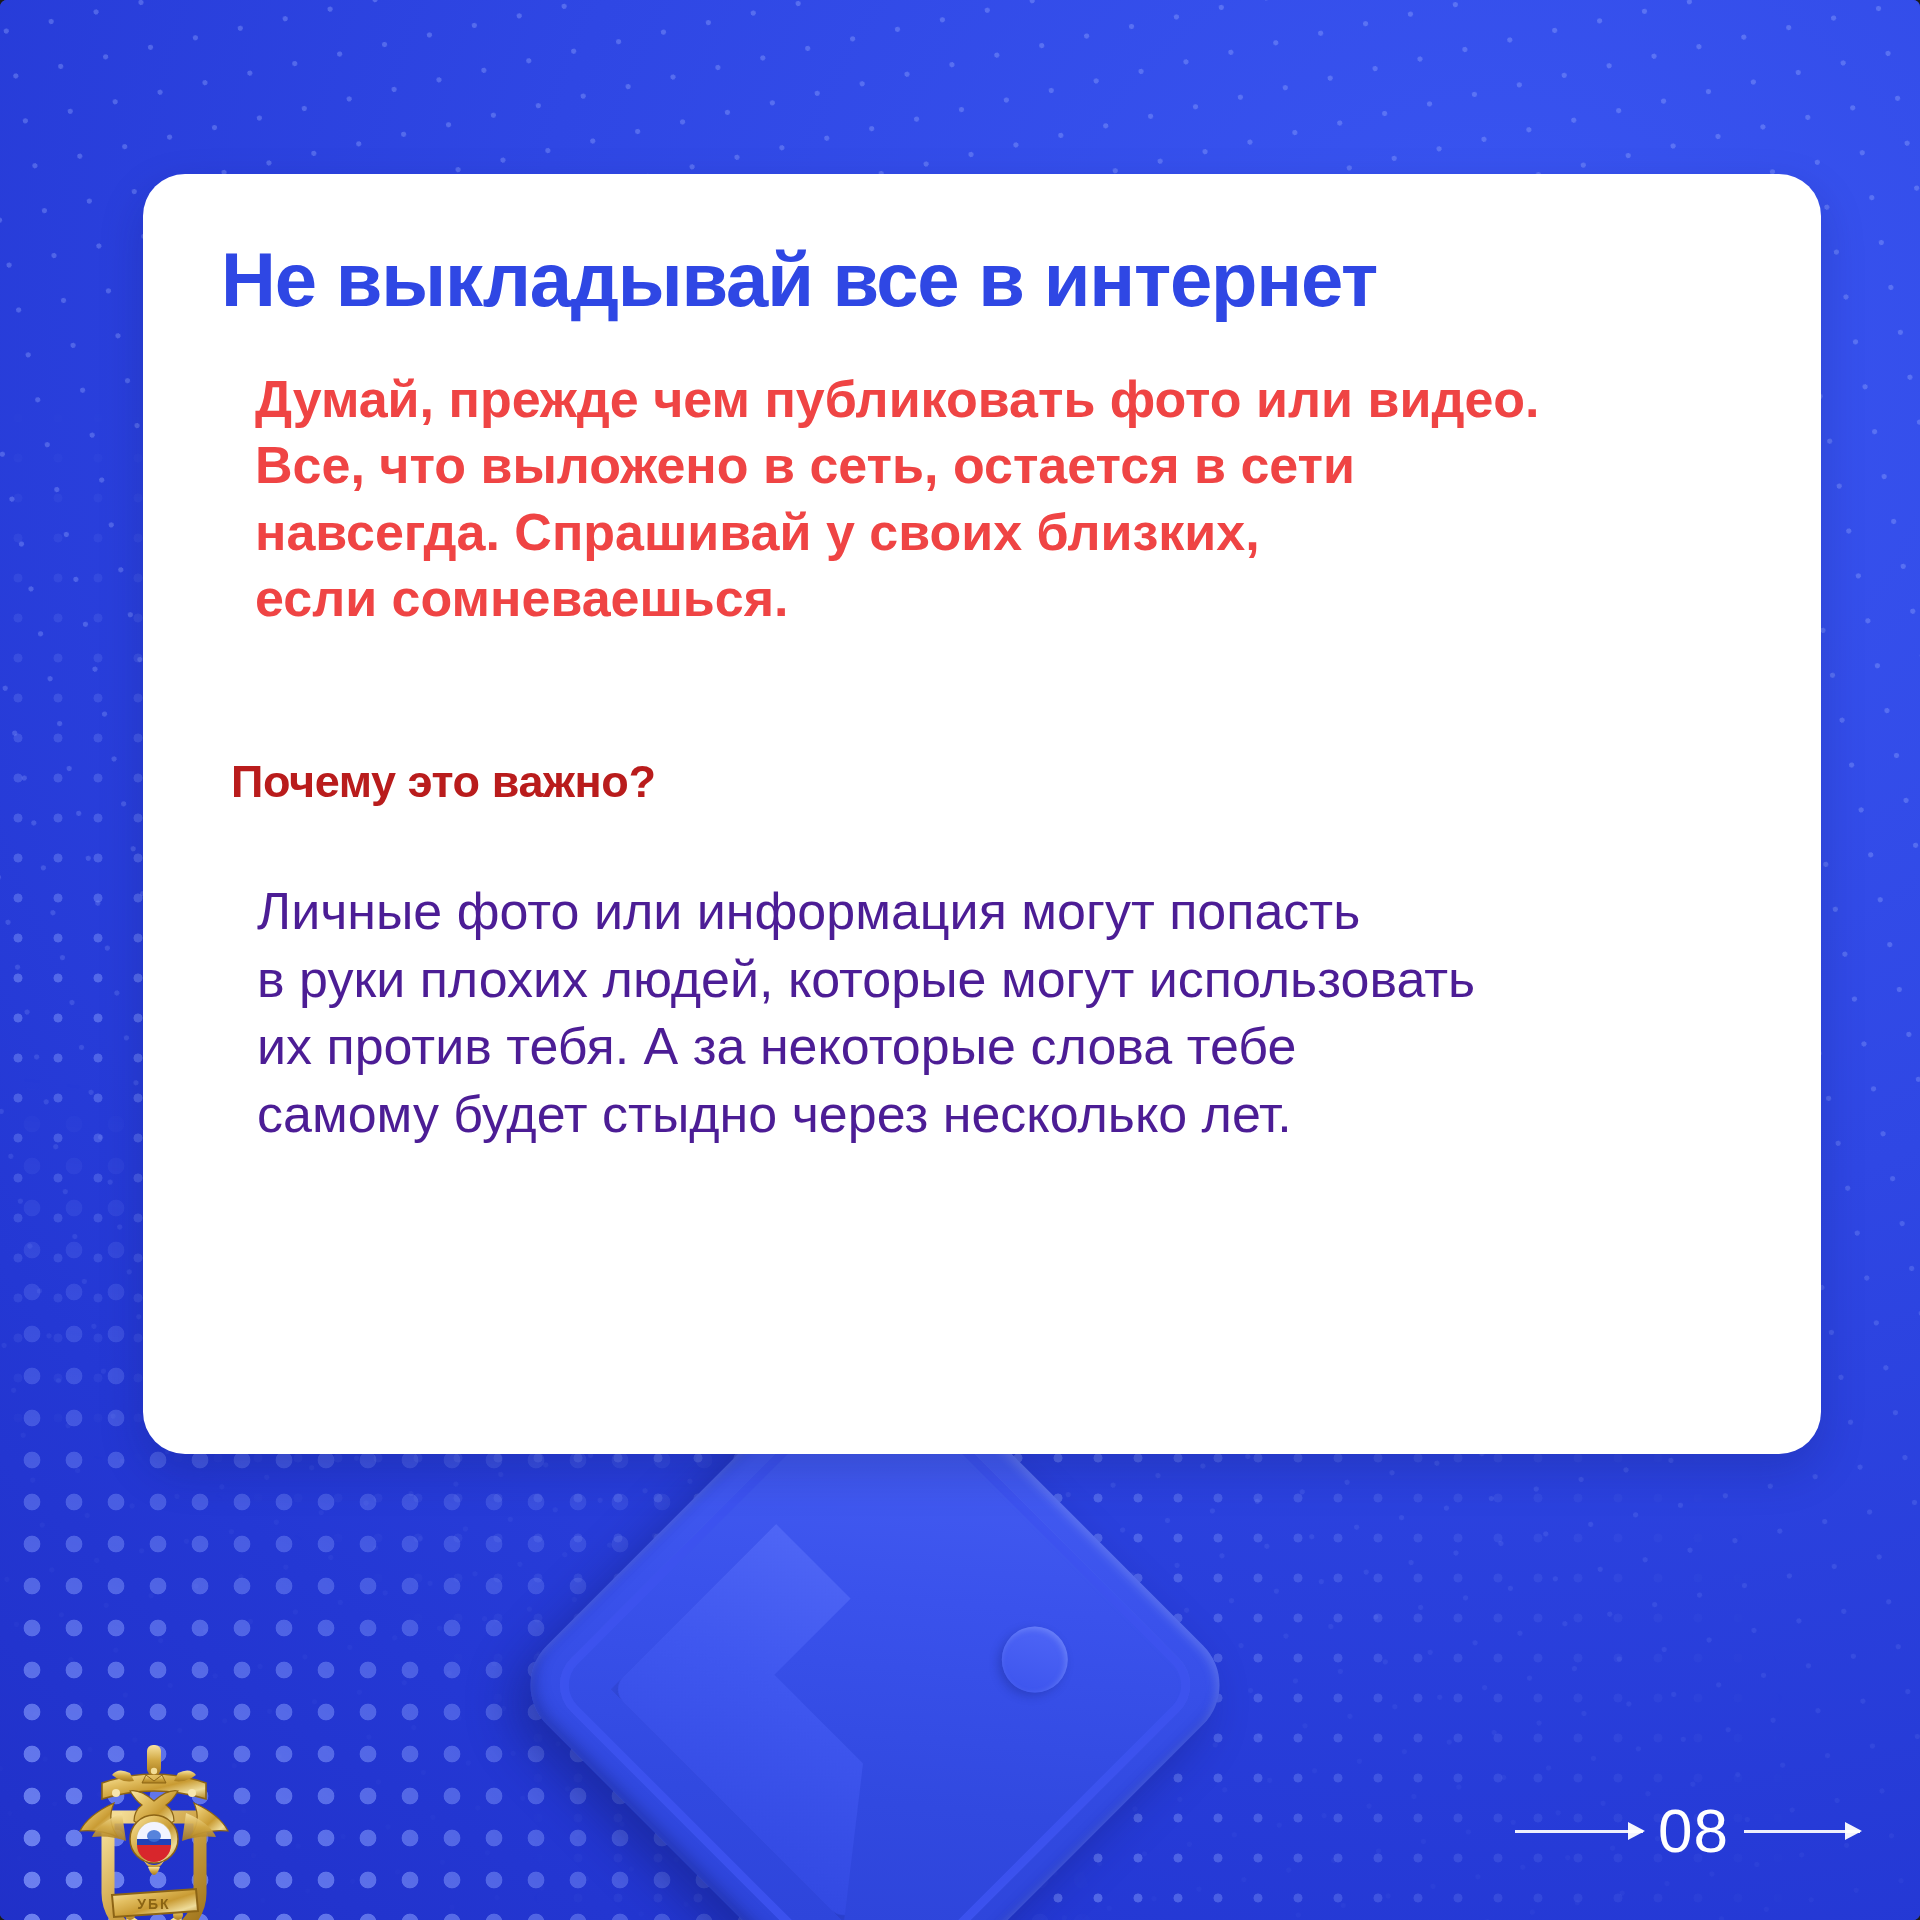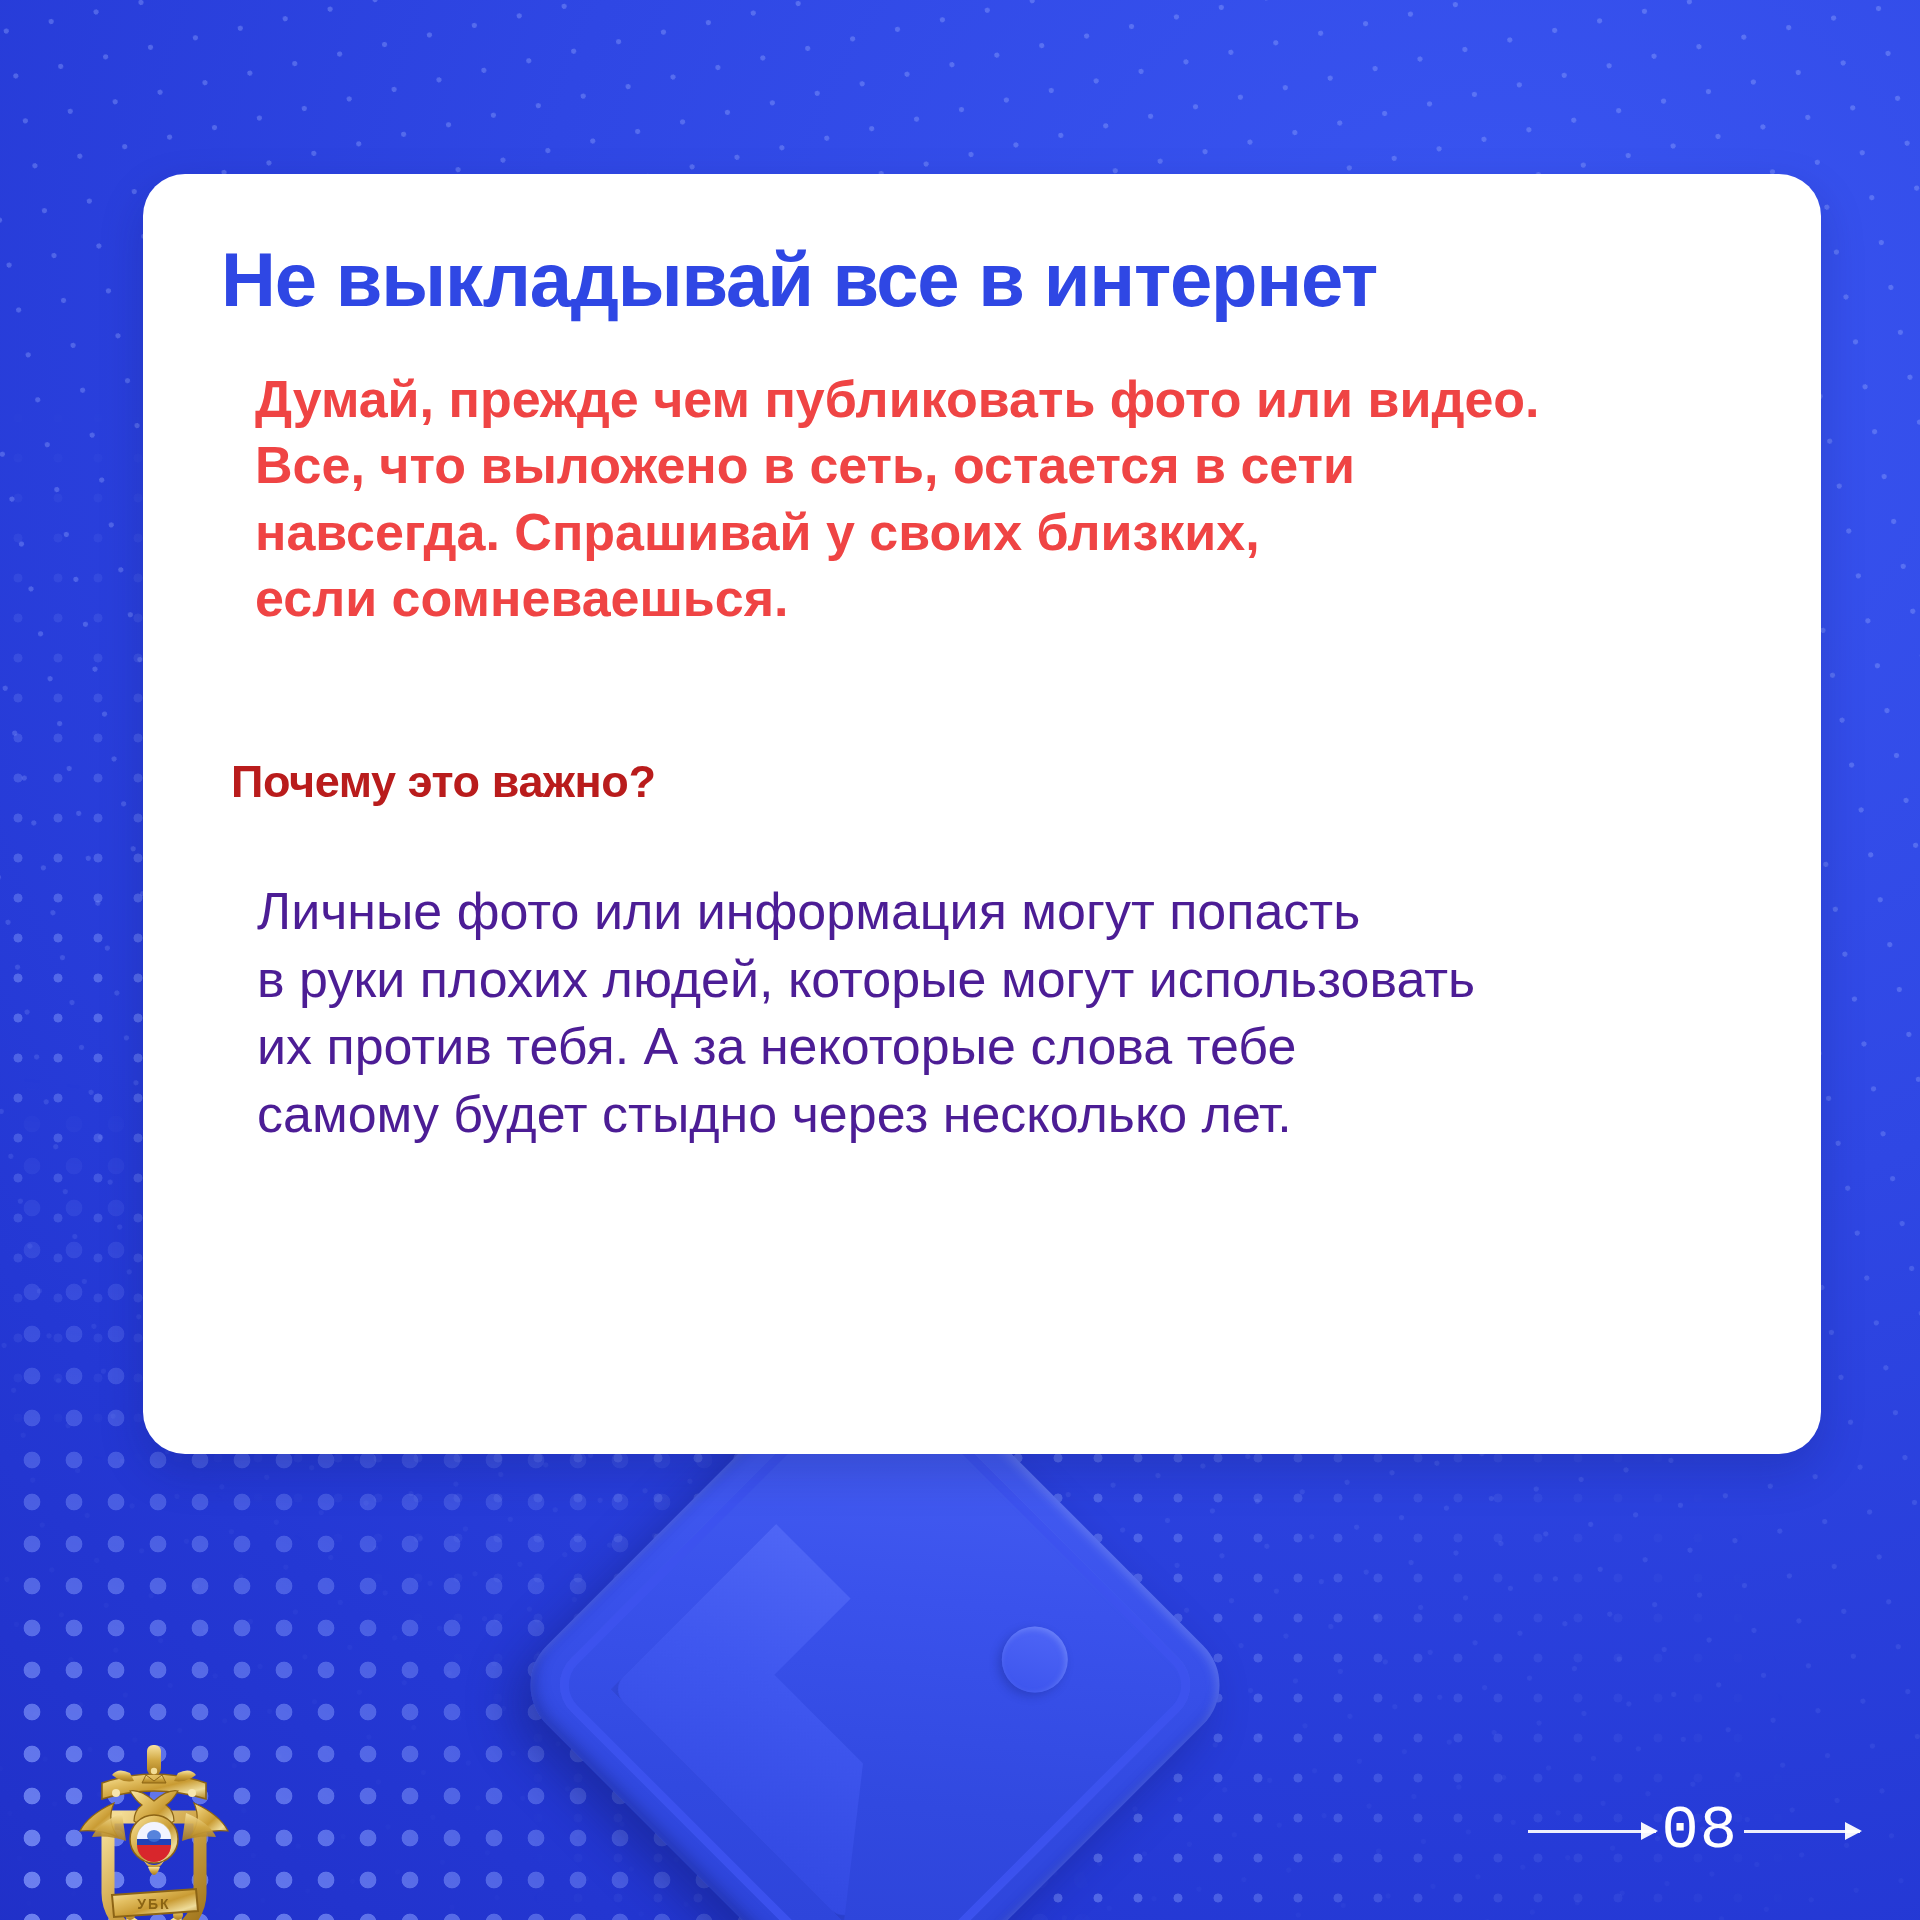--- a/index.html
+++ b/index.html
@@ -7,20 +7,21 @@
     padding: 0;
     background: #1b1b1b;
   }
   #stage {
     position: relative;
     width: 1920px;
     height: 1920px;
     overflow: hidden;
     font-family: "Liberation Sans", sans-serif;
     background: #2f47e4;
+    border-radius: 7px;
   }
 
   
   .bg-base {
     position: absolute;
     inset: 0;
     background:
       radial-gradient(120% 110% at 78% 18%, #3a56f2 0%, #2f47e4 42%, #2438d4 78%, #2030c8 100%);
   }
   
@@ -168,22 +169,21 @@
     height: 232px;
   }
 
   
   .pager {
     position: absolute;
     right: 60px;
     bottom: 58px;
     display: flex;
     align-items: center;
-    gap: 2px;
-    font-family: Liberation Mono, monospace;
+    gap: 11px;
   }
   .pager-line {
     position: relative;
     display: block;
     height: 3px;
     background: rgba(255,255,255,0.92);
   }
   .pager-line.left  { width: 128px; }
   .pager-line.right { width: 116px; }
   .pager-line::after {

